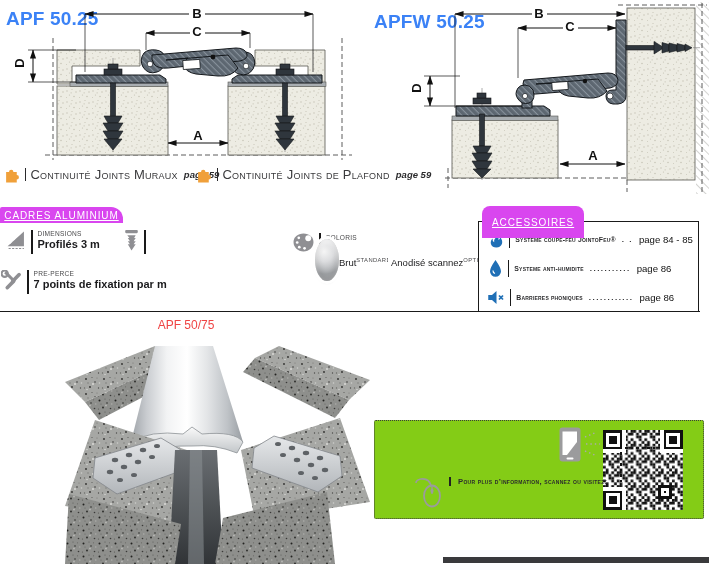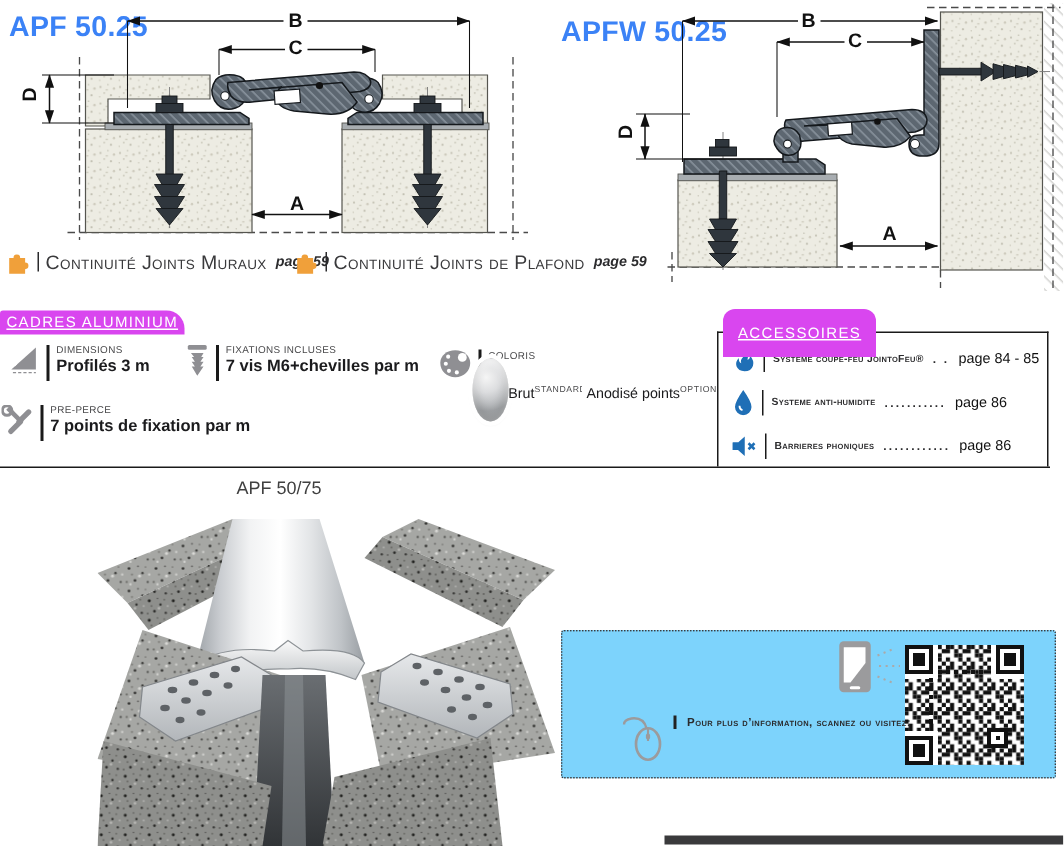--- a/index.html
+++ b/index.html
@@ -34,23 +34,23 @@
 
   .acc-box { border:1.5px solid #1a1a1a; border-bottom:none; background:#fff; }
   .acc-row { display:flex; align-items:center; gap:5px; height:29px; padding:0 0 0 9px; }
   .acc-row .vbar { height:17px; width:1.3px; }
   .acc-label { font-size:6.9px; font-weight:bold; font-variant:small-caps; color:#2b2b2d; letter-spacing:.2px; white-space:nowrap; }
   .acc-dots { font-size:8px; font-weight:bold; color:#2b2b2d; letter-spacing:1.5px; margin:0 1px; }
   .acc-page { font-size:9.6px; font-weight:normal; color:#111; white-space:nowrap; }
 
   .divider { border-top:1.6px solid #1a1a1a; }
 
-  .photo-caption { font-size:12px; color:#404040; text-align:center; }
-
-  .info-box { border:1.6px dotted #3c3c3e; border-radius:2px; background:#7dd3fc; }
+  .photo-caption { font-size:12px; color:#ef4444; text-align:center; }
+
+  .info-box { border:1.6px dotted #3c3c3e; border-radius:2px; background:#84cc16; }
   .info-text { border-left:2px solid #222; padding-left:7px; }
   .info-line1 { font-size:7.7px; font-weight:bold; font-variant:small-caps; color:#2b2b2d; letter-spacing:.3px; white-space:nowrap; }
   .info-link { font-size:9px; font-weight:bold; color:#222; text-decoration:underline; display:inline-block; margin-top:3px; }
 
   .bottom-bar { background:#3a3a3c; }
 </style>
 </head>
 <body>
 
 <div class="page">
@@ -317,24 +317,20 @@
       <div class="spec-value">Profilés 3 m</div>
     </div>
   </div>
 
   <div class="abs spec" style="left:124px;top:230px">
     <svg width="15" height="21" viewBox="0 0 14 20">
       <rect x="1" y="0" width="12" height="3" rx="1" fill="#8f8f93"></rect>
       <path d="M3,5 h8 l-1.5,2.6 h1.5 l-2,3 h2 l-2,3 h2 L7,19.5 3.5,13.6 h2 l-2,-3 h2 l-2,-3 h1.5 Z" fill="#8f8f93"></path>
     </svg>
     <div class="vbar"></div>
-    <div>
-      <div class="spec-label">FIXATIONS INCLUSES</div>
-      <div class="spec-value">7 vis M6+chevilles par m</div>
-    </div>
   </div>
 
   <div class="abs spec" style="left:1px;top:270px">
     <svg width="21" height="21" viewBox="0 0 20 20">
       <g fill="#8f8f93">
         <path d="M2,1 L11,10 13,8 4,-1 Z" transform="translate(1,2)"></path>
         <circle cx="3.5" cy="3.5" r="3" fill="none" stroke="#8f8f93" stroke-width="2"></circle>
         <rect x="3" y="12" width="12" height="3.4" rx="1.6" transform="rotate(-45 9 13.7)"></rect>
         <rect x="12.5" y="1.5" width="3.4" height="12" rx="1.6" transform="rotate(45 14.2 7.5)"></rect>
       </g>
@@ -358,21 +354,21 @@
     <div class="vbar" style="height:38px"></div>
     <div class="spec-label" style="margin-top:1px">COLORIS</div>
   </div>
   <div class="abs color-opt" style="left:315px;top:239px">
     <div class="metal-circle"></div>
     <div class="color-name">Brut</div>
     <div class="color-tag">STANDARD</div>
   </div>
   <div class="abs color-opt" style="left:391px;top:239px">
     <div class="metal-circle"></div>
-    <div class="color-name">Anodisé points</div>
+    <div class="color-name">Anodisé scannez</div>
     <div class="color-tag">OPTIONNEL</div>
   </div>
 
   <div class="abs badge badge-acc" style="left:482px;top:206px;height:16px">ACCESSOIRES</div>
   <div class="abs acc-box" style="left:478px;top:221px;width:221px;height:90px">
     <div class="acc-row" style="margin-top:3px">
       <svg width="16" height="17" viewBox="0 0 16 17">
         <path d="M8,0 Q10.5,4 7.3,7.2 Q5.3,9.2 6.2,11.2 Q4.2,10.2 4.6,7.6 Q2,10.2 3,13.2 Q4.3,16.4 8.3,16.5 Q12.8,16.5 14,12.8 Q15,9.4 11.8,5.8 Q12.4,8.4 10.3,8.8 Q12,4 8,0 Z" fill="#1f6fb6"></path>
       </svg>
       <div class="vbar"></div>

